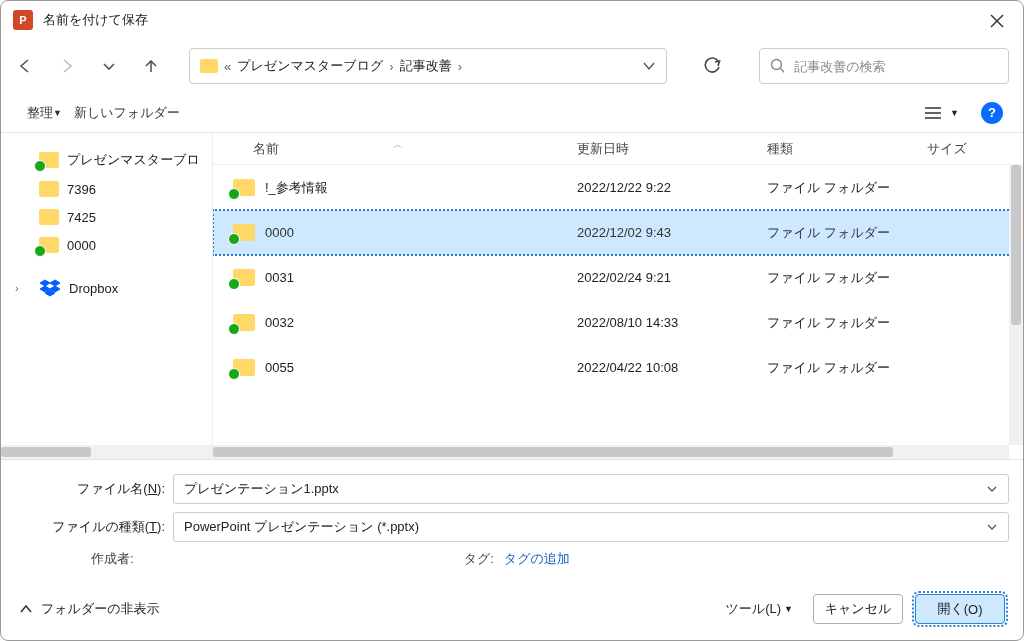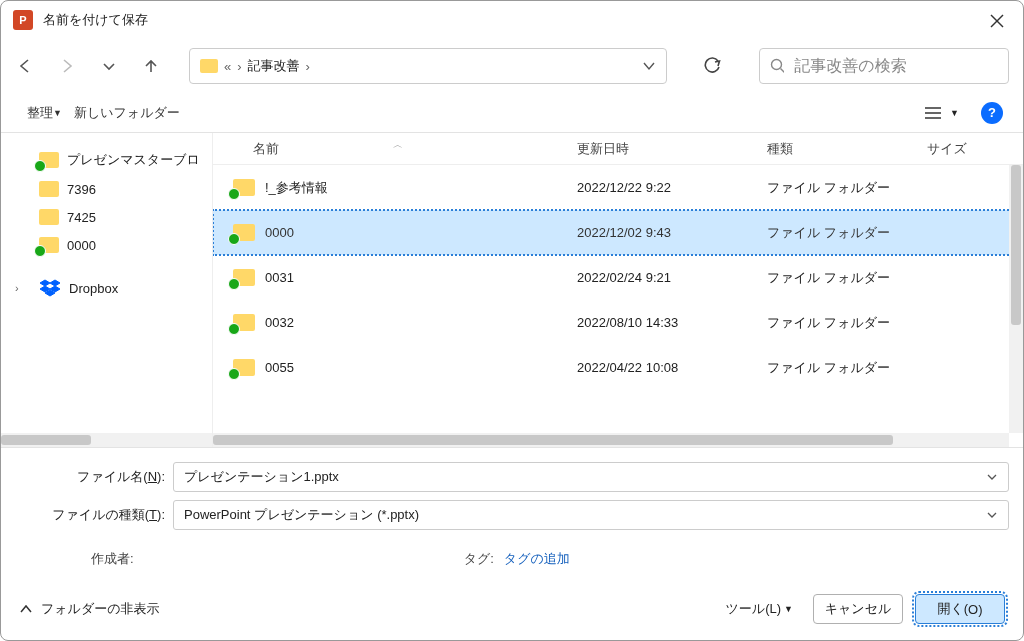--- a/index.html
+++ b/index.html
@@ -11,21 +11,21 @@
 .addrbar { display: flex; align-items: center; height: 54px; padding: 0 14px; gap: 22px; }
 .addrbar .nav-btn { width: 20px; height: 20px; display: flex; align-items: center; justify-content: center; color: #555; }
 .addrbar .nav-btn.disabled { color: #bbb; }
 .addrbar svg { stroke: currentColor; fill: none; }
 .addrbar .path { flex: 1 1 auto; border: 1px solid #ccc; border-radius: 4px; height: 36px; display: flex; align-items: center; padding: 0 10px; gap: 6px; margin-left: 6px; }
 .addrbar .path .folder-ic { width: 18px; height: 14px; background: #ffd868; border-radius: 2px; }
 .addrbar .path .bc { color: #222; }
 .addrbar .path .sep { color: #666; }
 .addrbar .refresh { margin-left: 14px; color: #444; }
 .addrbar .search { width: 250px; border: 1px solid #ccc; border-radius: 4px; height: 36px; display: flex; align-items: center; padding: 0 10px; color: #888; gap: 10px; margin-left: 14px; }
-.addrbar .search input { border:none; outline:none; width:100%; font-size:16px; color:#0f766e; background:transparent; }
+.addrbar .search input { border:none; outline:none; width:100%; font-size:13px; color:#0f766e; background:transparent; }
 .addrbar .search input::placeholder { color:#888; }
 .toolbar { display: flex; align-items: center; height: 40px; padding: 0 20px; border-bottom: 1px solid #e3e3e3; }
 .toolbar .btn { display: flex; align-items: center; color: #333; padding: 4px 6px; }
 .toolbar .btn .drop { font-size: 9px; }
 .toolbar .right { margin-left: auto; display: flex; align-items: center; gap: 22px; }
 .toolbar .help { width: 22px; height: 22px; border-radius: 50%; background: #0a6cff; color: #fff; display: flex; align-items: center; justify-content: center; font-weight: bold; font-size: 13px; }
 .main { display: flex; flex: 1 1 auto; min-height: 0; }
 .tree { width: 212px; border-right: 1px solid #eee; padding: 12px 6px; position:relative; }
 .tree .item { display:flex; align-items:center; gap:8px; padding:6px 6px 6px 32px; position:relative; }
 .tree .item .folder-ic { width:20px; height:16px; background:#ffd868; border-radius:2px; position:relative; }
@@ -53,21 +53,21 @@
 .row .folder-ic::after{ content:""; position:absolute; left:-5px; bottom:-4px; width:10px; height:10px; background:#18a718; border:1px solid #fff; border-radius:50%; }
 .list .vscroll { position:absolute; right:0; top:32px; bottom:14px; width:14px; background:#f1f1f1; }
 .list .vscroll .thumb { position:absolute; top:0; left:2px; width:10px; height:160px; background:#c8c8c8; border-radius:3px; }
 .list .hscroll { position:absolute; left:0; right:14px; bottom:0; height:14px; background:#f1f1f1; }
 .list .hscroll .thumb { position:absolute; left:0; top:2px; height:10px; width:680px; background:#c8c8c8; border-radius:3px; }
 .bottom { border-top:1px solid #e3e3e3; padding:14px 14px 10px 14px; }
 .fieldrow { display:flex; align-items:center; gap:8px; margin-bottom:8px; }
 .fieldrow label { width:150px; text-align:right; }
 .fieldrow .u { text-decoration:underline; }
 .fieldrow .combo { flex:1; border:1px solid #ccc; border-radius:3px; height:30px; display:flex; align-items:center; padding:0 10px; justify-content:space-between; }
-.metarow { display:flex; align-items:center; gap:10px; margin-top:20px; padding-left:76px; color:#444; }
+.metarow { display:flex; align-items:center; gap:10px; margin-top:8px; padding-left:76px; color:#444; }
 .metarow .tag { margin-left:320px; }
 .metarow .taglink { color:#1560bd; }
 .footer { display:flex; align-items:center; height:62px; padding:0 18px; gap:14px; }
 .footer .hide { display:flex; align-items:center; gap:8px; }
 .footer .right { margin-left:auto; display:flex; align-items:center; gap:12px; }
 .footer .tools { display:flex; align-items:center; gap:3px; margin-right:8px; }
 .footer .btn { width:90px; height:30px; border:1px solid #b0b0b0; border-radius:4px; background:#fff; display:flex; align-items:center; justify-content:center; }
 .footer .btn.primary { background:#cde8ff; outline:2px dotted #2a7fd8; outline-offset:1px; border-color:#2a7fd8; }
 </style>
 </head>
@@ -101,20 +101,21 @@
       </svg>
   </div>
   <div class="nav-btn">
     <svg width="18" height="18">
         <path d="M9 15 L9 4 M4 9 L9 4 L14 9" stroke-width="1.6"></path>
       </svg>
   </div>
   <div class="path">
     <div class="folder-ic"></div>
     <span class="sep">«</span>
+    <span class="bc">プレゼンマスターブログ</span>
     <span class="sep">›</span>
     <span class="bc">記事改善</span>
     <span class="sep">›</span>
     <span style="margin-left:auto; display:flex; align-items:center; color:#555;">
       <svg width="14" height="14">
           <path d="M2 4 L7 10 L12 4" stroke="#555" fill="none" stroke-width="1.4"></path>
         </svg>
     </span>
   </div>
   <div class="nav-btn refresh">

